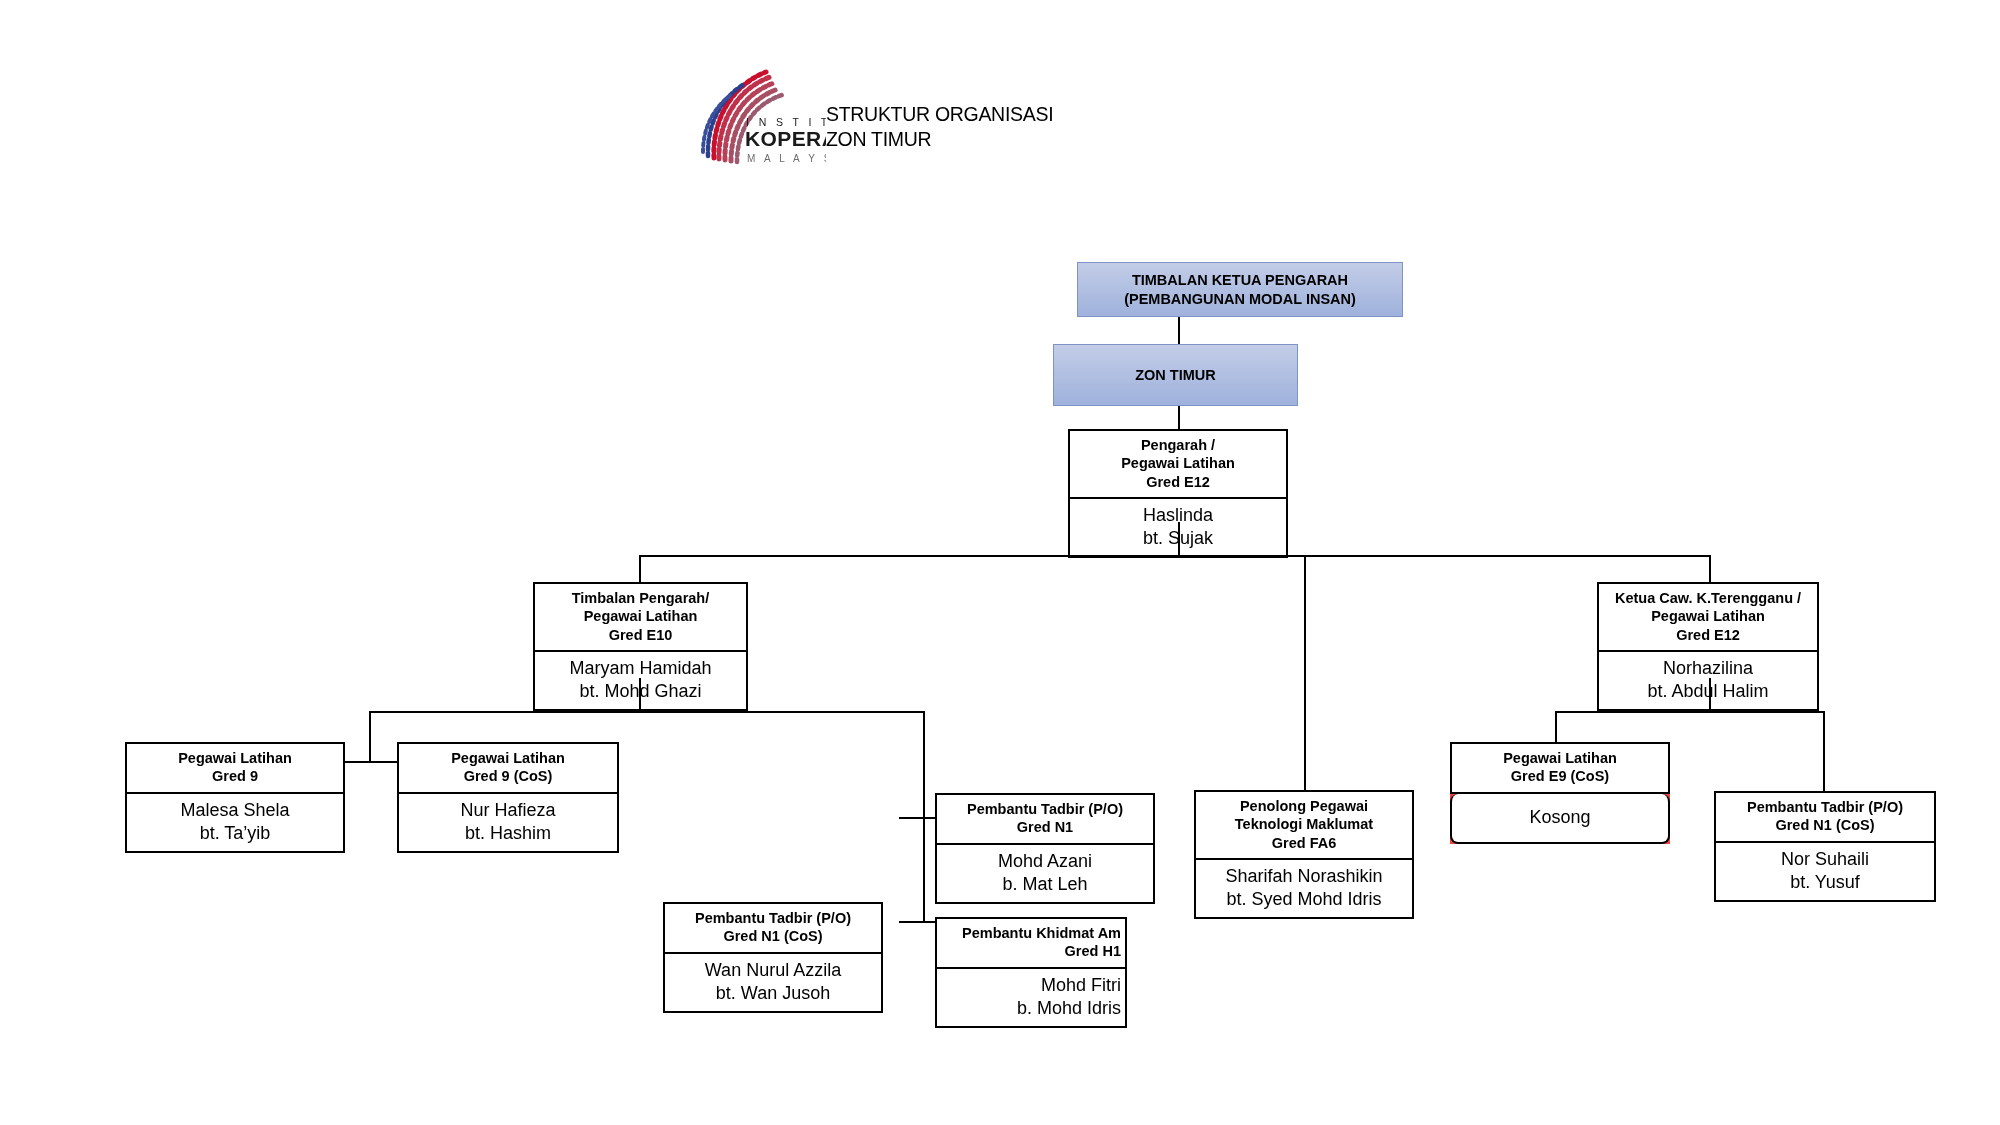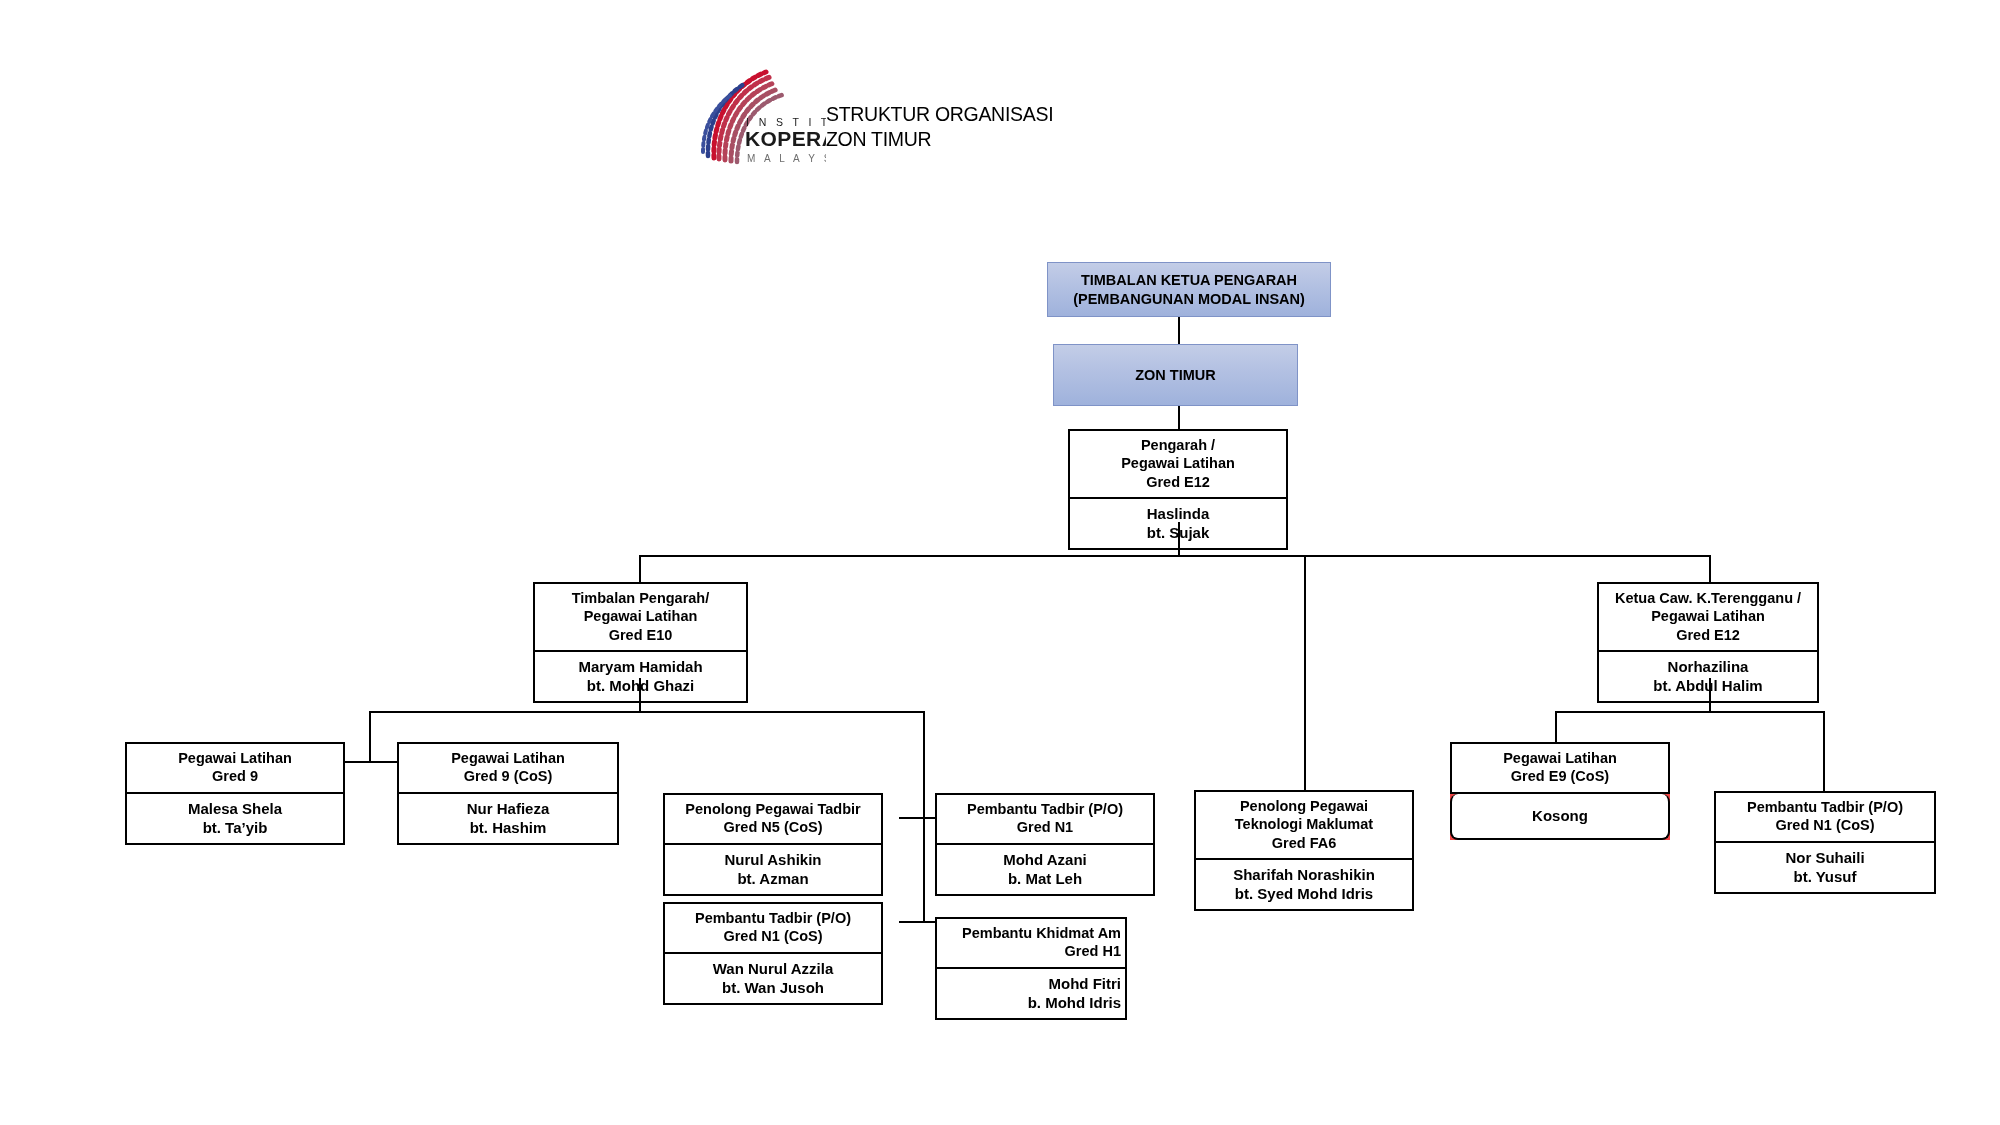--- a/index.html
+++ b/index.html
@@ -66,22 +66,22 @@
     font-weight: bold;
     line-height: 1.27;
     white-space: pre-line;
     background: #ffffff;
   }
   .node .name {
     box-sizing: border-box;
     border: 2px solid #000000;
     border-top: none;
     padding: 5px 4px 6px 4px;
-    font-size: 15px;
-    font-weight: bold;
+    font-size: 18px;
+    font-weight: normal;
     line-height: 1.27;
     white-space: pre-line;
     background: #ffffff;
   }
 
   
   .node .title, .node .name {
     border-color: #000000;
   }
 
@@ -125,21 +125,21 @@
           <text x="60" y="62" font-size="10.5" letter-spacing="3.4">I N S T I T U T</text>
           <text x="59" y="82" font-size="21" font-weight="bold" letter-spacing="0.4">KOPERASI</text>
           <text x="61" y="98" font-size="10" letter-spacing="3.2" fill="#6d6d6d">M A L A Y S I A</text>
         </g>
       </svg>
     </div>
     <div id="header-title">STRUKTUR ORGANISASI
 ZON TIMUR</div>
   </div>
 
-  <div class="bluebox" style="left:1047px; top:262px; width:284px; height:55px;">
+  <div class="bluebox" style="left:1077px; top:262px; width:326px; height:55px;">
     <span>TIMBALAN KETUA PENGARAH
 (PEMBANGUNAN MODAL INSAN)</span>
   </div>
 
   <div class="ln v" style="left:1178px; top:317px; height:27px;"></div>
 
   <div class="bluebox" style="left:1053px; top:344px; width:245px; height:62px;">
     <span>ZON TIMUR</span>
   </div>
 
@@ -201,26 +201,20 @@
 bt. Ta’yib</div>
   </div>
 
   <div class="node" style="left:397px; top:742px; width:222px;">
     <div class="title">Pegawai Latihan
 Gred 9 (CoS)</div>
     <div class="name">Nur Hafieza
 bt. Hashim</div>
   </div>
 
-  <div class="node" style="left:663px; top:793px; width:220px;">
-    <div class="title">Penolong Pegawai Tadbir
-Gred N5 (CoS)</div>
-    <div class="name">Nurul Ashikin
-bt. Azman</div>
-  </div>
 
   <div class="node" style="left:935px; top:793px; width:220px;">
     <div class="title">Pembantu Tadbir (P/O)
 Gred N1</div>
     <div class="name">Mohd Azani
 b. Mat Leh</div>
   </div>
 
   <div class="node" style="left:663px; top:902px; width:220px;">
     <div class="title">Pembantu Tadbir (P/O)

